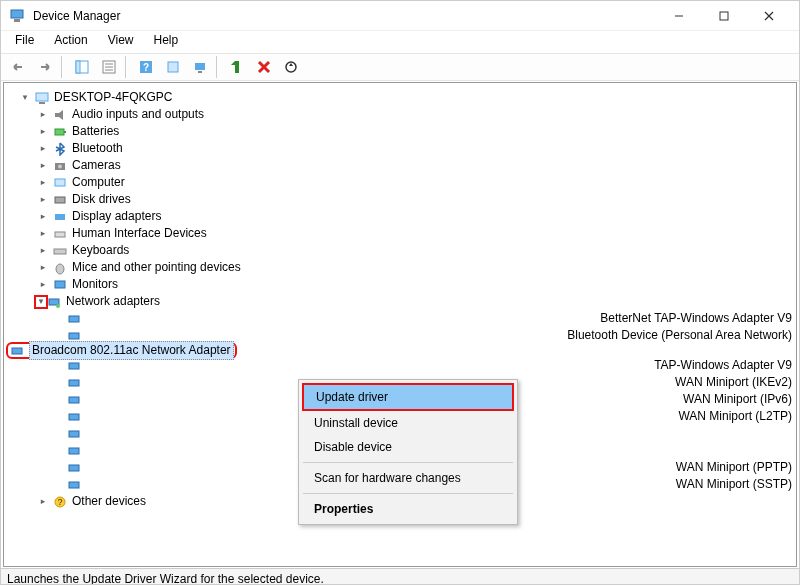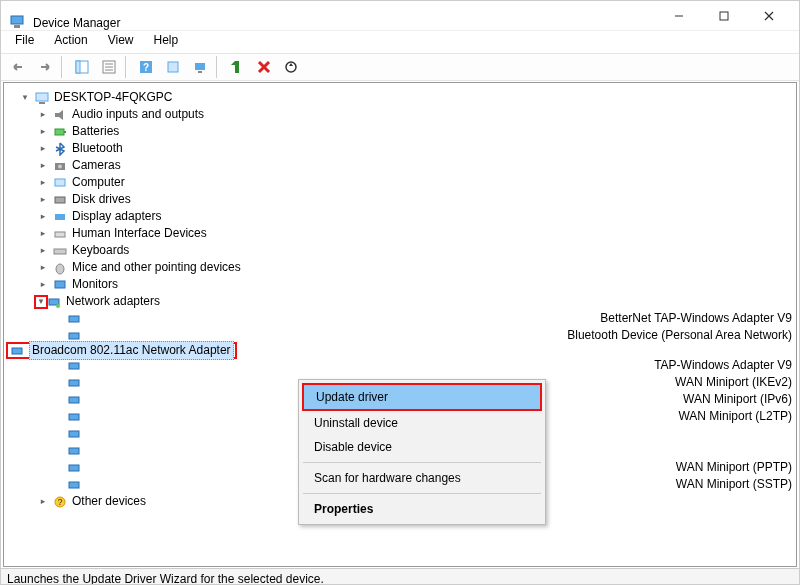--- a/index.html
+++ b/index.html
@@ -9,21 +9,21 @@
   font-size: 12px;
   background: #fff;
   width: 800px;
   height: 585px;
   overflow: hidden;
   border: 1px solid #ccc;
 }
 .titlebar {
   height: 30px;
   display: flex;
-  align-items: flex-end;
+  align-items: center;
   padding: 0 8px;
   background: #fff;
   border-bottom: 1px solid #eee;
 }
 .titlebar .app-icon { width: 16px; height: 16px; margin-right: 8px; }
 .titlebar .title { flex: 1; }
 .win-controls { display: flex; gap: 0; }
 .win-btn { width: 45px; height: 28px; display: flex; align-items: center; justify-content: center; }
 .menubar {
   height: 22px;
@@ -88,21 +88,21 @@
 .hl-red { border: 2px solid #e11; margin: -2px; padding: 0 1px; }
 .selected {
   background: #cde6ff;
   border: 1px dotted #888;
   padding: 0 2px;
 }
 .context-menu {
   position: absolute;
   left: 294px;
   top: 296px;
-  width: 248px;
+  width: 220px;
   background: #f2f2f2;
   border: 1px solid #bbb;
   box-shadow: 2px 2px 4px rgba(0,0,0,0.25);
   padding: 3px;
 }
 .cm-item {
   padding: 5px 12px;
   font-size: 12px;
 }
 .cm-highlight {
@@ -372,21 +372,21 @@
       <span>BetterNet TAP-Windows Adapter V9</span>
     </div>
     <div class="tree-row indent3">
       <span class="dev-icon">
           <svg width="14" height="14">
             <rect x="2" y="4" width="10" height="6" fill="#5aa9e6" stroke="#2a6cb0"></rect>
           </svg>
         </span>
       <span>Bluetooth Device (Personal Area Network)</span>
     </div>
-    <div class="tree-row indent3 hl-red" style="width:fit-content;">
+    <div class="tree-row indent3 hl-red" style="width:fit-content;border-radius:6px;">
       <span class="dev-icon">
           <svg width="14" height="14">
             <rect x="2" y="4" width="10" height="6" fill="#5aa9e6" stroke="#2a6cb0"></rect>
           </svg>
         </span>
       <span class="selected">Broadcom 802.11ac Network Adapter</span>
     </div>
     <div class="tree-row indent3">
       <span class="dev-icon">
           <svg width="14" height="14">

